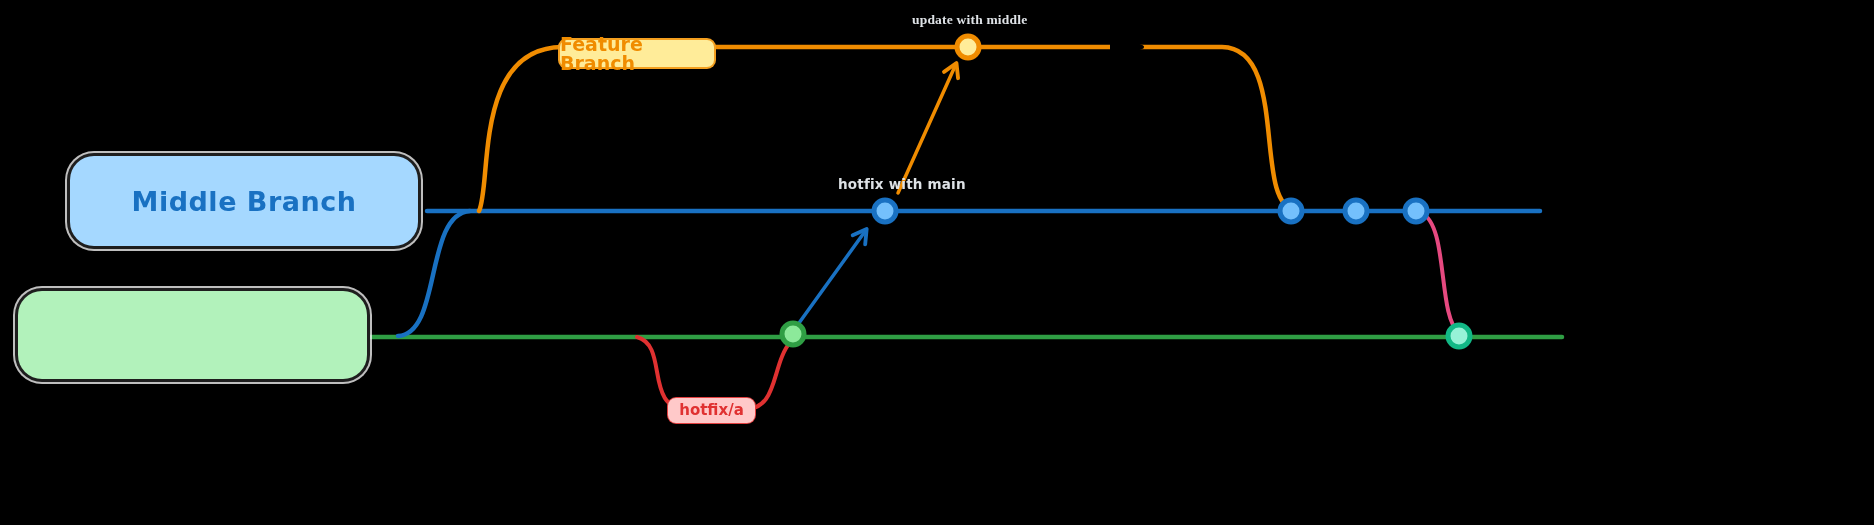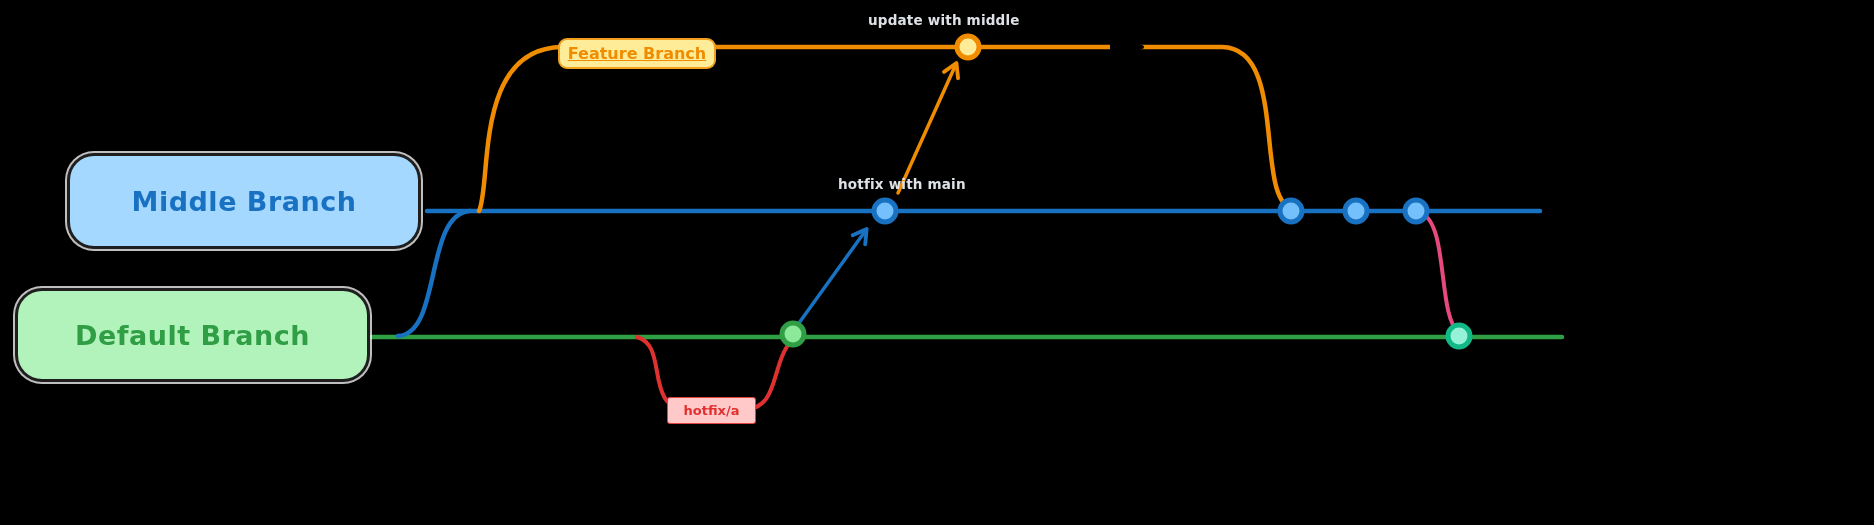--- a/index.html
+++ b/index.html
@@ -38,44 +38,43 @@
     align-items: center;
     justify-content: center;
     font-weight: 700;
     line-height: 1;
     box-sizing: border-box;
   }
   .tag.feature {
     left: 558px; top: 38px; width: 158px; height: 31px;
     background: var(--orange-fill, #ffec99);
     color: var(--orange, #f08c00);
-    font-size: 16px;
+    font-size: 19px;
     border: 2px solid rgba(240, 140, 0, 0.8);
     border-radius: 9px;
-    text-decoration: underline;
   }
   .tag.hotfix {
     left: 667px; top: 397px; width: 89px; height: 27px;
     background: var(--red-fill, #ffc9c9);
     color: var(--red, #e03131);
-    font-size: 13px;
+    font-size: 15px;
     border: 1.5px solid rgba(224, 49, 49, 0.9);
-    border-radius: 3px;
+    border-radius: 9px;
   }
 
   
   .note {
     position: absolute;
     color: var(--note, #dee2e6);
     font-size: 13.5px;
     font-weight: 600;
     letter-spacing: 0.2px;
     white-space: nowrap;
   }
-  .note.n1 { left: 868px; top: 12px; }
+  .note.n1 { left: 912px; top: 12px; font-family: Liberation Serif, serif; }
   .note.n2 { left: 838px; top: 176px; }
 </style>
 </head>
 <body>
 
 <div class="stage">
 
   <svg width="1874" height="525" viewBox="0 0 1874 525">
     <defs>
       <marker id="ah-blue" viewBox="0 0 20 20" refX="15" refY="10" markerWidth="22" markerHeight="22" orient="auto" markerUnits="userSpaceOnUse">
@@ -110,21 +109,20 @@
     <circle cx="1416" cy="211" r="11" style="fill: var(--blue-commit, #74c0fc); stroke: var(--blue, #1971c2);" stroke-width="5"></circle>
     <circle cx="793" cy="334" r="11" style="fill: var(--green-commit, #8ce99a); stroke: var(--green, #2f9e44);" stroke-width="5"></circle>
     <circle cx="1459" cy="336" r="11" style="fill: var(--teal-commit, #96f2d7); stroke: var(--teal, #12b886);" stroke-width="5"></circle>
   </svg>
 
   <div class="box middle">
     <div class="box-title">Middle Branch</div>
   </div>
 
   <div class="box default">
-    <div class="box-title">Default Branch</div>
   </div>
 
   <div class="tag feature">Feature Branch</div>
   <div class="tag hotfix">hotfix/a</div>
 
   <div class="note n1">update with middle</div>
   <div class="note n2">hotfix with main</div>
 
 </div>
 

